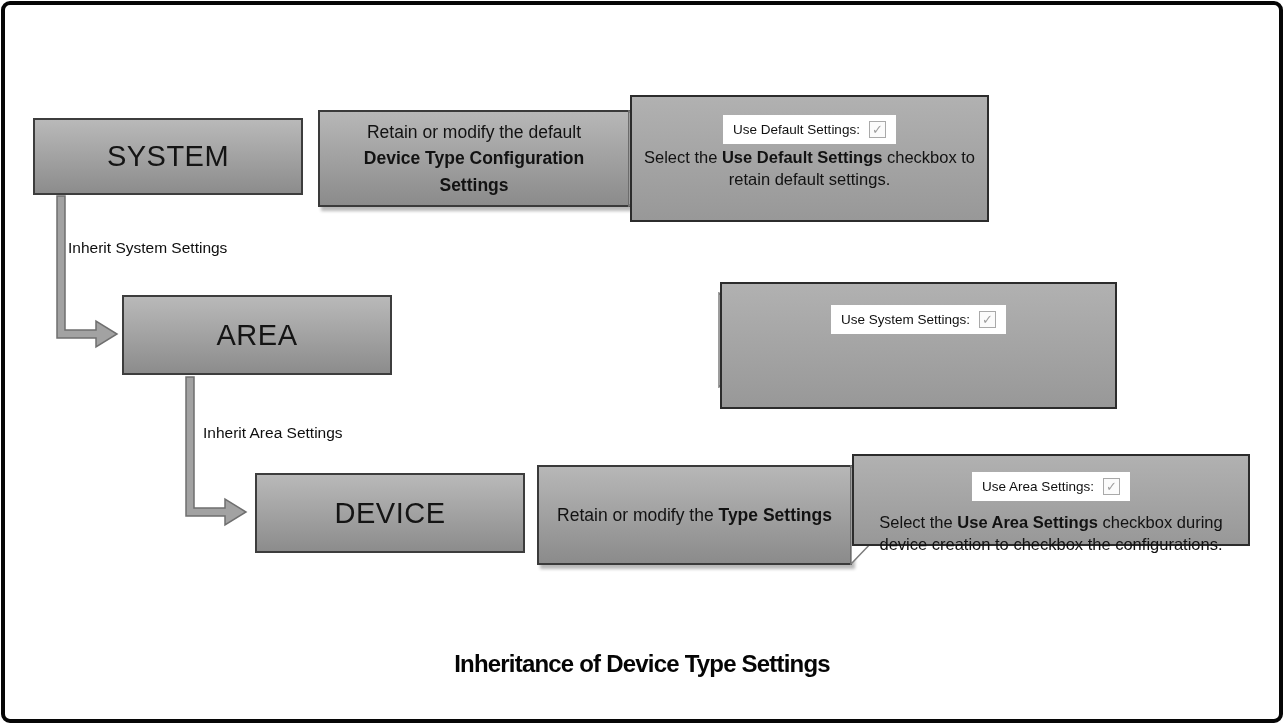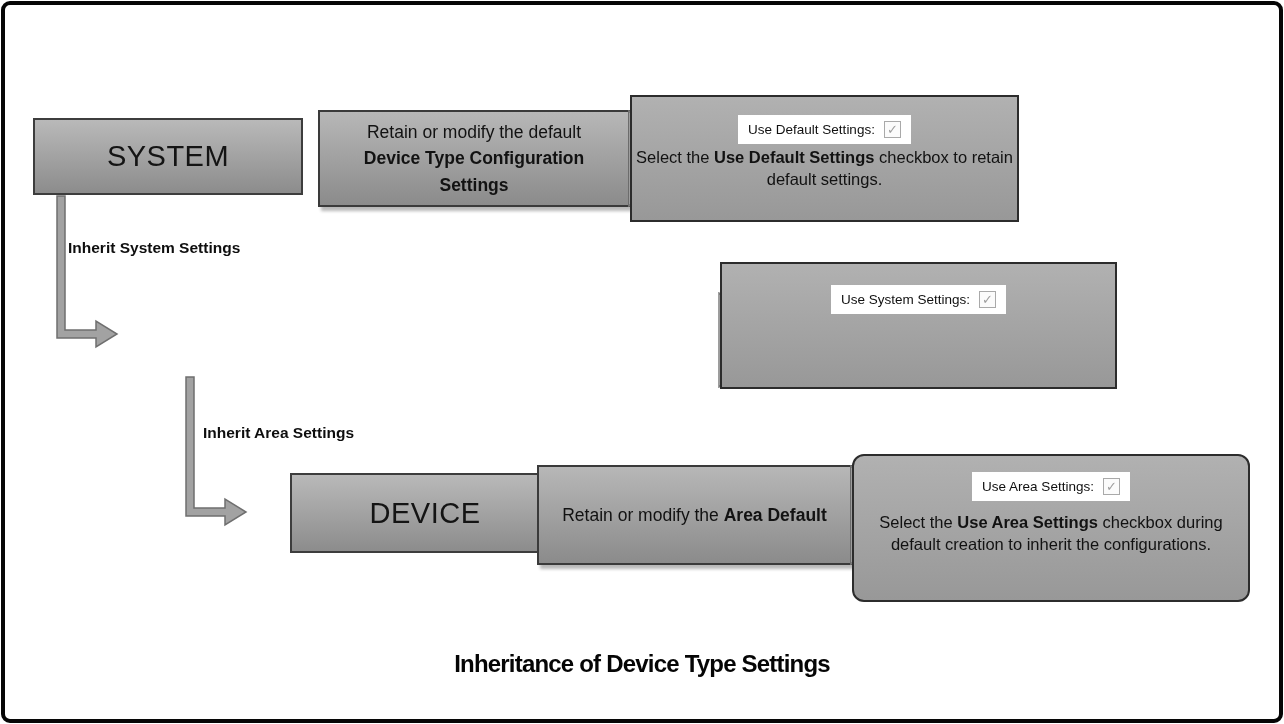--- a/index.html
+++ b/index.html
@@ -11,21 +11,21 @@
   
   .level-box {
     position:absolute; width:270px;
     display:flex; align-items:center; justify-content:center;
     background:linear-gradient(180deg,#b9b9b9 0%,#8c8c8c 100%);
     border:2px solid #3d3d3d;
     font-size:29px; letter-spacing:0.5px; color:#141414;text-align:right;
   }
   #level-0 { left:33px;  top:118px; height:77px; }
   #level-1 { left:122px; top:295px; height:80px; }
-  #level-2 { left:255px; top:473px; height:80px;margin-left:35px; }
+  #level-2 { left:255px; top:473px; height:80px; }
 
   
   .action-box {
     position:absolute;
     display:flex; align-items:center; justify-content:center; text-align:center;
     background:linear-gradient(180deg,#b7b7b7 0%,#8b8b8b 100%);
     border:2px solid #3a3a3a;
     box-shadow:3px 4px 3px rgba(0,0,0,0.28);
     font-size:17.5px; line-height:1.5; color:#121212;
     padding:0 18px;
@@ -35,23 +35,23 @@
   #action-2 { left:537px; top:465px; width:315px; height:100px; }
 
   
   .result-box {
     position:absolute;
     display:flex; flex-direction:column; align-items:center;
     background:linear-gradient(180deg,#b1b1b1 0%,#989898 100%);
     border:2px solid #2c2c2c;
     font-size:16.5px; color:#121212;
   }
-  #result-0 { left:630px; top:95px;  width:389px; height:127px; }
-  #result-1 { left:720px; top:262px; width:397px; height:127px; }
-  #result-2 { left:852px; top:454px; width:398px; height:148px;border-radius:12px; }
+  #result-0 { left:630px; top:95px;  width:359px; height:127px; }
+  #result-1 { left:720px; top:282px; width:397px; height:127px; }
+  #result-2 { left:852px; top:454px; width:398px; height:92px; }
 
   .strip {
     margin-top:18px; background:#ffffff;
     display:flex; align-items:center; gap:9px;
     padding:6px 10px; font-size:13.5px; color:#101010;
   }
   #result-1 .strip { margin-top:21px; }
   #result-2 .strip { margin-top:16px; }
 
   .checkbox {
@@ -71,21 +71,21 @@
   
   .chevron { position:absolute; }
   #chevron-0 { left:628px; top:110px; }
   #chevron-1 { left:718px; top:292px; }
   #chevron-2 { left:850px; top:465px; }
 
   
   .connector { position:absolute; }
   #connector-0 { left:50px;  top:190px; }
   #connector-1 { left:180px; top:371px; }
-  .conn-label { position:absolute; font-size:15.5px; color:#0e0e0e; white-space:nowrap;font-weight:bold; }
+  .conn-label { position:absolute; font-size:15.5px; color:#0e0e0e; white-space:nowrap; }
   #conn-label-0 { left:68px;  top:239px; }
   #conn-label-1 { left:203px; top:424px; }
 
   .diagram-title {
     position:absolute; left:0; right:0; top:650px;
     text-align:center; font-size:24px; font-weight:bold;
     letter-spacing:-0.8px; color:#050505;
   }
 </style>
 </head>
@@ -111,20 +111,23 @@
       </span>
     </div>
     <div class="note"><span>Select the </span><b>Use Default Settings</b><span> checkbox to retain default settings.</span></div>
   </div>
 
   <svg class="connector" id="connector-0" width="72" height="165" viewBox="50 190 72 165">
     <polygon points="57,196 65,196 65,330 96,330 96,321 117,334 96,347 96,338 57,338" fill="#a2a2a2" stroke="#6f6f6f" stroke-width="1.5"></polygon>
   </svg>
   <div class="conn-label" id="conn-label-0">Inherit System Settings</div>
 
+  <div class="level-box" id="level-1">
+    <span>AREA</span>
+  </div>
   <svg class="chevron" id="chevron-1" width="50" height="96" viewBox="0 0 50 96">
     <polygon points="1,1 48,48 1,95" fill="#ffffff" stroke="#7d7d7d" stroke-width="1.5"></polygon>
   </svg>
   <div class="result-box" id="result-1">
     <div class="strip">
       <span>Use System Settings:</span>
       <span class="checkbox">
         <span class="check">✓</span>
       </span>
     </div>
@@ -132,29 +135,29 @@
 
   <svg class="connector" id="connector-1" width="72" height="160" viewBox="180 371 72 160">
     <polygon points="186,377 194,377 194,508 225,508 225,499 246,512 225,525 225,516 186,516" fill="#a2a2a2" stroke="#6f6f6f" stroke-width="1.5"></polygon>
   </svg>
   <div class="conn-label" id="conn-label-1">Inherit Area Settings</div>
 
   <div class="level-box" id="level-2">
     <span>DEVICE</span>
   </div>
   <div class="action-box" id="action-2">
-    <span><span>Retain or modify the </span><b>Area Default</b></span>
+    <span><span>Retain or modify the </span><b>Type Settings</b></span>
   </div>
   <svg class="chevron" id="chevron-2" width="50" height="100" viewBox="0 0 50 100">
     <polygon points="1,1 48,50 1,99" fill="#ffffff" stroke="#7d7d7d" stroke-width="1.5"></polygon>
   </svg>
   <div class="result-box" id="result-2">
     <div class="strip">
       <span>Use Area Settings:</span>
       <span class="checkbox">
         <span class="check">✓</span>
       </span>
     </div>
-    <div class="note"><span>Select the </span><b>Use Area Settings</b><span> checkbox during default creation to inherit the configurations.</span></div>
+    <div class="note"><span>Select the </span><b>Use Area Settings</b><span> checkbox during device creation to checkbox the configurations.</span></div>
   </div>
 
   <div class="diagram-title">Inheritance of Device Type Settings</div>
 </div>
 
 </body></html>

